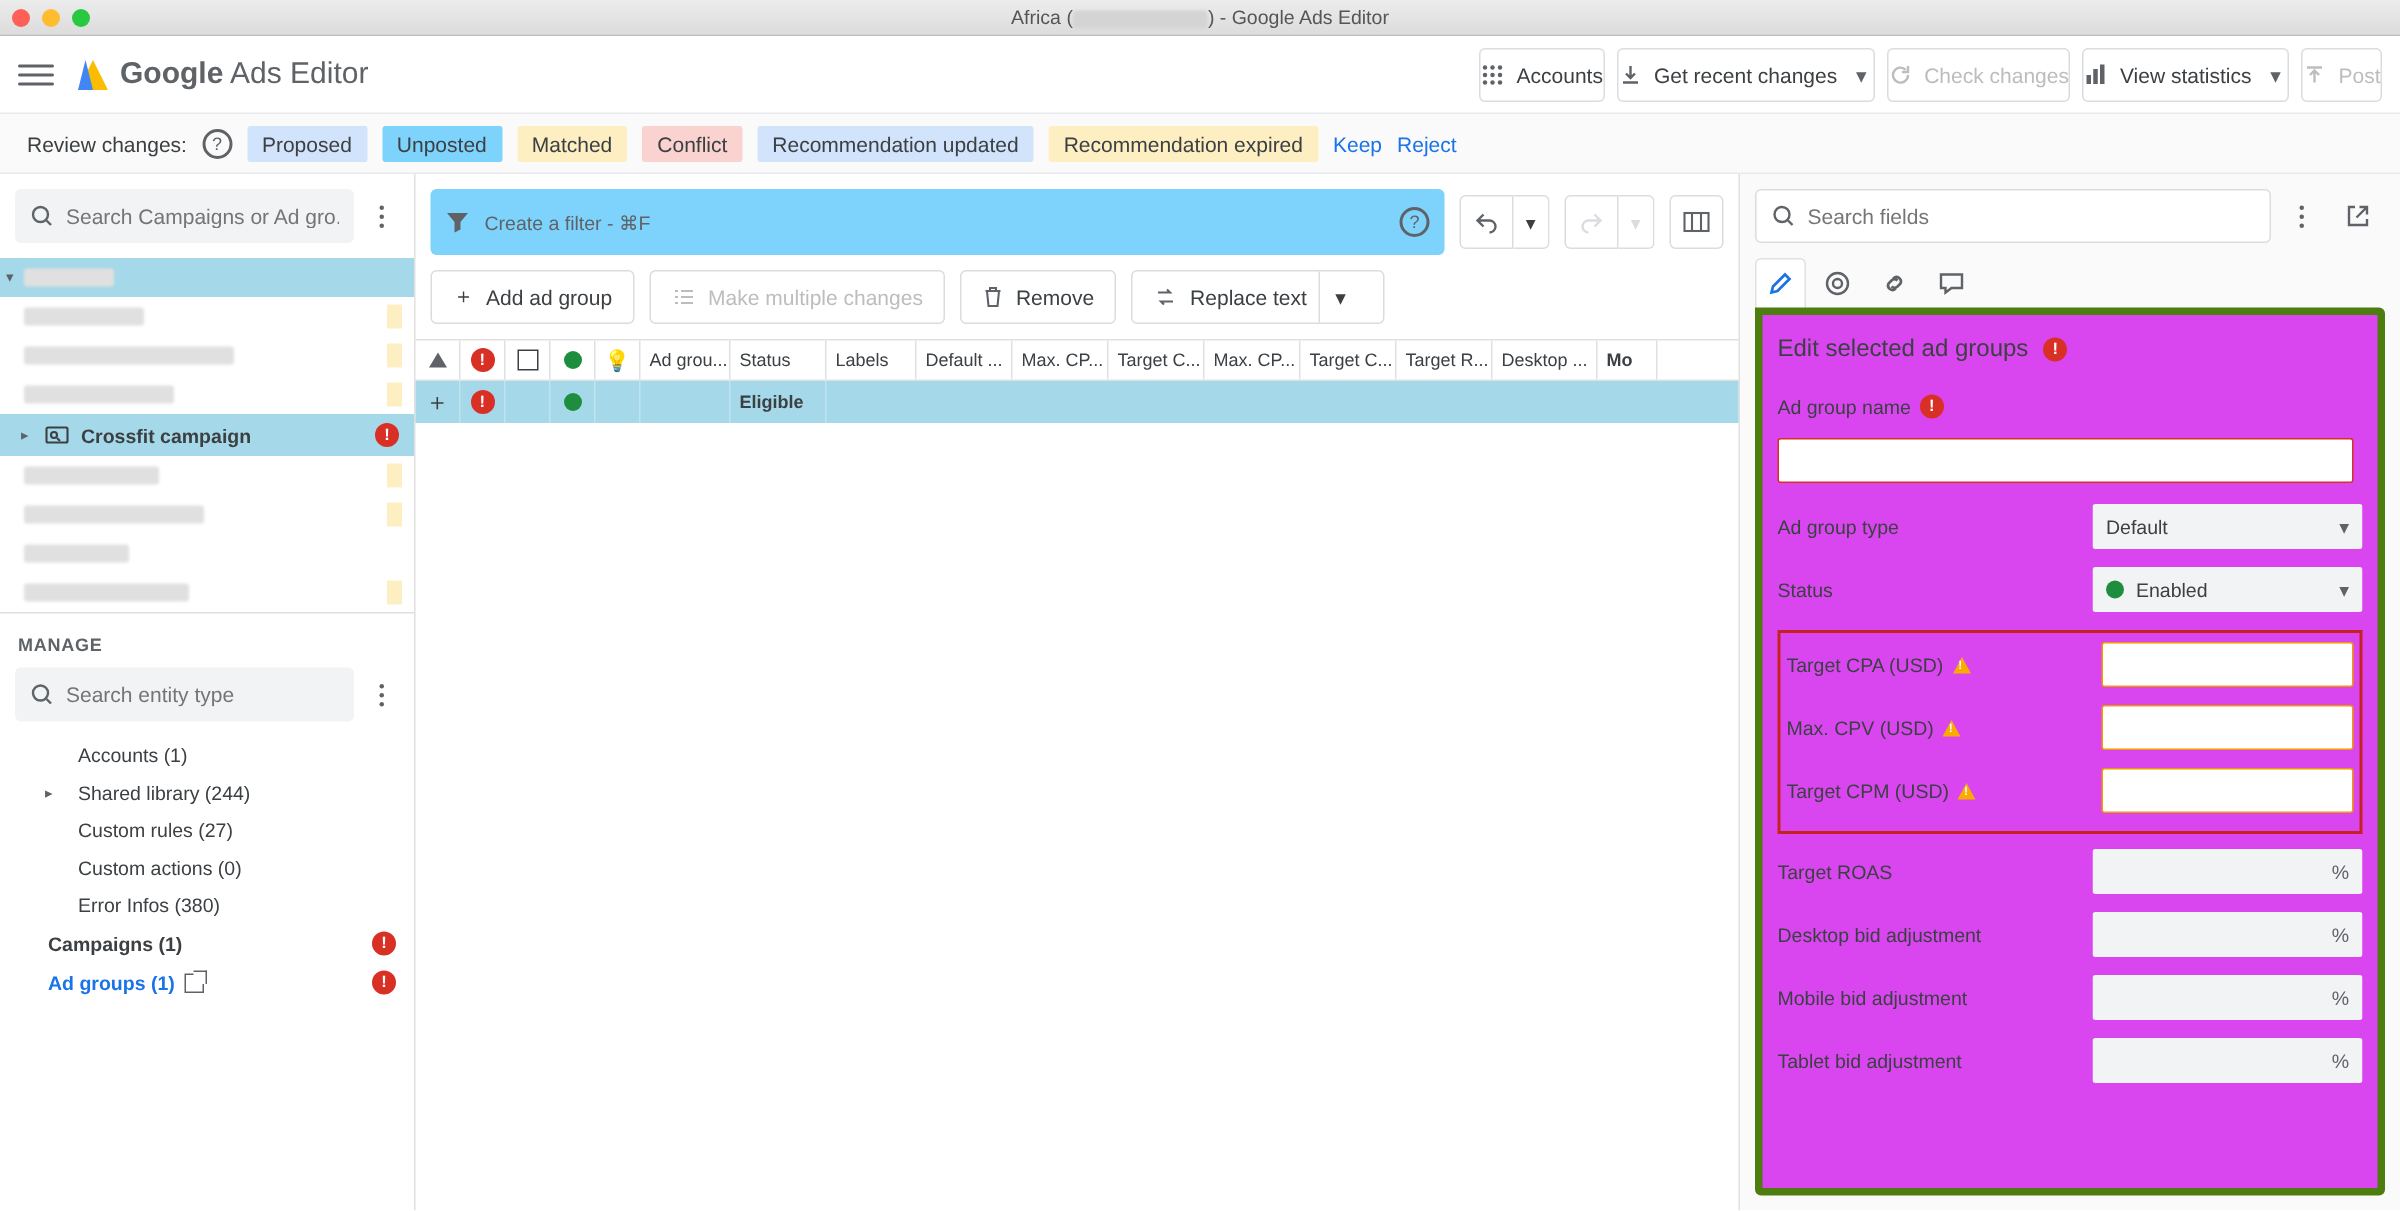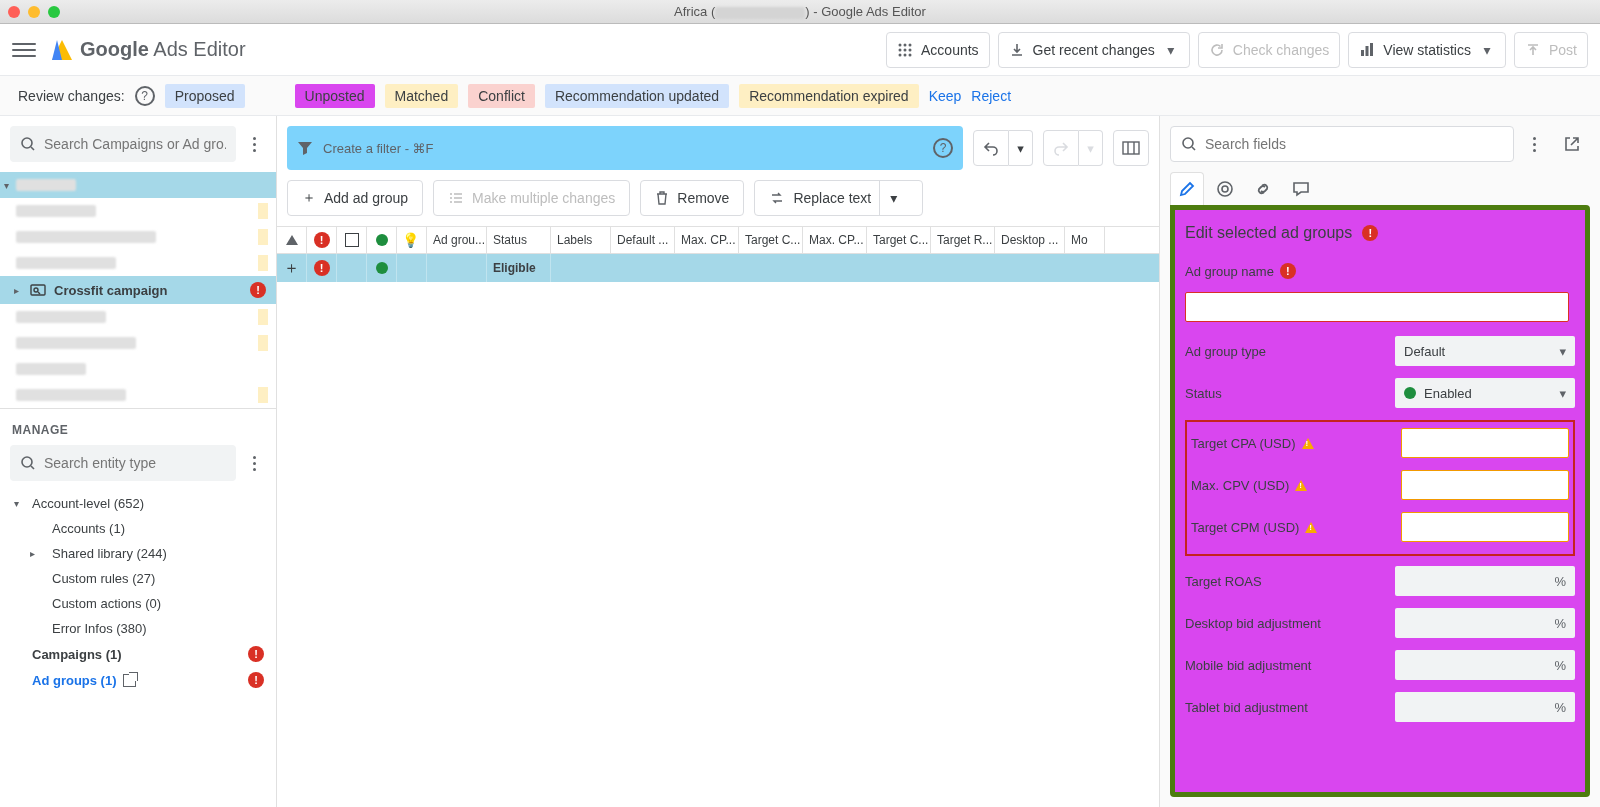--- a/index.html
+++ b/index.html
@@ -14,31 +14,31 @@
 .blurbox{ display:inline-block; background:#d4d4d4; border-radius:3px; width:90px; height:12px; vertical-align:middle; filter:blur(1px);}
 
 
 .toolbar { height:52px; display:flex; align-items:center; padding:0 12px; border-bottom:1px solid #e8eaed; gap:8px;}
 .hamburger{ width:24px; height:24px; display:flex; flex-direction:column; justify-content:center; gap:4px; cursor:pointer; margin-right:8px;}
 .hamburger span{height:2px; background:#5f6368; border-radius:1px;}
 .logo{ display:flex; align-items:center; gap:8px; font-size:20px; color:#5f6368;}
 .logo-icon{ width:0; height:0; border-left:10px solid transparent; border-right:10px solid transparent; border-bottom:20px solid #fbbc04; position:relative;}
 .logo-icon::after{content:''; position:absolute; left:-10px; top:0; width:0;height:0; border-left:5px solid transparent; border-right:5px solid transparent; border-bottom:20px solid #4285f4;}
 .toolbar .spacer{flex:1;}
-.tbuttonbox{ border:1px solid #dadce0; border-radius:4px; height:36px; display:flex; align-items:center; padding:0 10px; gap:8px; color:#3c4043; font-size:14px; cursor:pointer; background:#fff;}
+.tbuttonbox{ border:1px solid #dadce0; border-radius:4px; height:36px; display:flex; align-items:center; padding:0 0; gap:8px; color:#3c4043; font-size:14px; cursor:pointer; background:#fff;}
 .tbuttonbox.disabled{ color:#bdbdbd;}
 .tbsplit{ width:16px; text-align:center; color:#5f6368;}
 .ico{width:16px; height:16px; display:inline-flex; align-items:center; justify-content:center;}
 
 
 .reviewbar{ height:40px; display:flex; align-items:center; gap:10px; padding:0 18px; border-bottom:1px solid #e8eaed; background:#fafafa;}
 .reviewbar .lbl{ color:#3c4043; font-size:14px;}
 .helpcirc{ width:20px;height:20px; border:2px solid #5f6368; border-radius:50%; display:flex; align-items:center; justify-content:center; font-size:12px; color:#5f6368;}
 .pill{ padding:4px 10px; border-radius:2px; font-size:14px;}
-.p-blue{background:#d2e3fc;} .p-pur{background:#d946ef;margin-left:40px;} .p-yel{background:#feefc3;} .p-red{background:#fad2cf;} .p-cy{background:#d2e3fc;} .p-ly{background:#feefc3;}
+.p-blue{background:#d2e3fc;} .p-pur{background:#7dd3fc;} .p-yel{background:#feefc3;} .p-red{background:#fad2cf;} .p-cy{background:#d2e3fc;} .p-ly{background:#feefc3;}
 .link{color:#1a73e8; font-size:14px; cursor:pointer;}
 
 
 .main{ display:flex; height:calc(100vh - 24px - 52px - 40px); }
 .col-left{ width:277px; display:flex; flex-direction:column; border-right:1px solid #e0e0e0;}
 .col-mid{ flex:1; display:flex; flex-direction:column; border-right:1px solid #e0e0e0; min-width:0;}
 .col-right{ width:440px; display:flex; flex-direction:column; background:#fafafa;}
 
 
 .searchrow{ padding:10px 10px; display:flex; gap:6px; align-items:center;}
@@ -269,21 +269,20 @@
           </svg>
         <input placeholder="Search entity type" style="">
       </div>
       <div class="kebab">
           <span></span>
           <span></span>
           <span></span>
         </div>
     </div>
     <div class="tree2">
-      <div class="t2row exp">Account-level (652)</div>
       <div class="t2row sub">Accounts (1)</div>
       <div class="t2row sub col" style="padding-left:52px">Shared library (244)</div>
       <div class="t2row sub">Custom rules (27)</div>
       <div class="t2row sub">Custom actions (0)</div>
       <div class="t2row sub">Error Infos (380)</div>
       <div class="t2row bold">
           <span>Campaigns (1)</span>
           <div class="redcirc err">!</div>
         </div>
       <div class="t2row active">
@@ -370,21 +369,21 @@
       <div class="th" style="width:60px;">Ad grou...</div>
       <div class="th" style="width:64px;">Status</div>
       <div class="th" style="width:60px;">Labels</div>
       <div class="th" style="width:64px;">Default ...</div>
       <div class="th" style="width:64px;">Max. CP...</div>
       <div class="th" style="width:64px;">Target C...</div>
       <div class="th" style="width:64px;">Max. CP...</div>
       <div class="th" style="width:64px;">Target C...</div>
       <div class="th" style="width:64px;">Target R...</div>
       <div class="th" style="width:70px;">Desktop ...</div>
-      <div class="th" style="width:40px;">Mo</div>
+      <div class="th" style="width:40px;font-weight:bold;">Mo</div>
     </div>
     <div class="trow">
       <div class="td" style="width:30px;justify-content:center;">
           <span style="font-size:16px;color:#3c4043;">＋</span>
         </div>
       <div class="td" style="width:30px;justify-content:center;">
           <div class="redcirc">!</div>
         </div>
       <div class="td" style="width:30px;"></div>
       <div class="td" style="width:30px;justify-content:center;">

